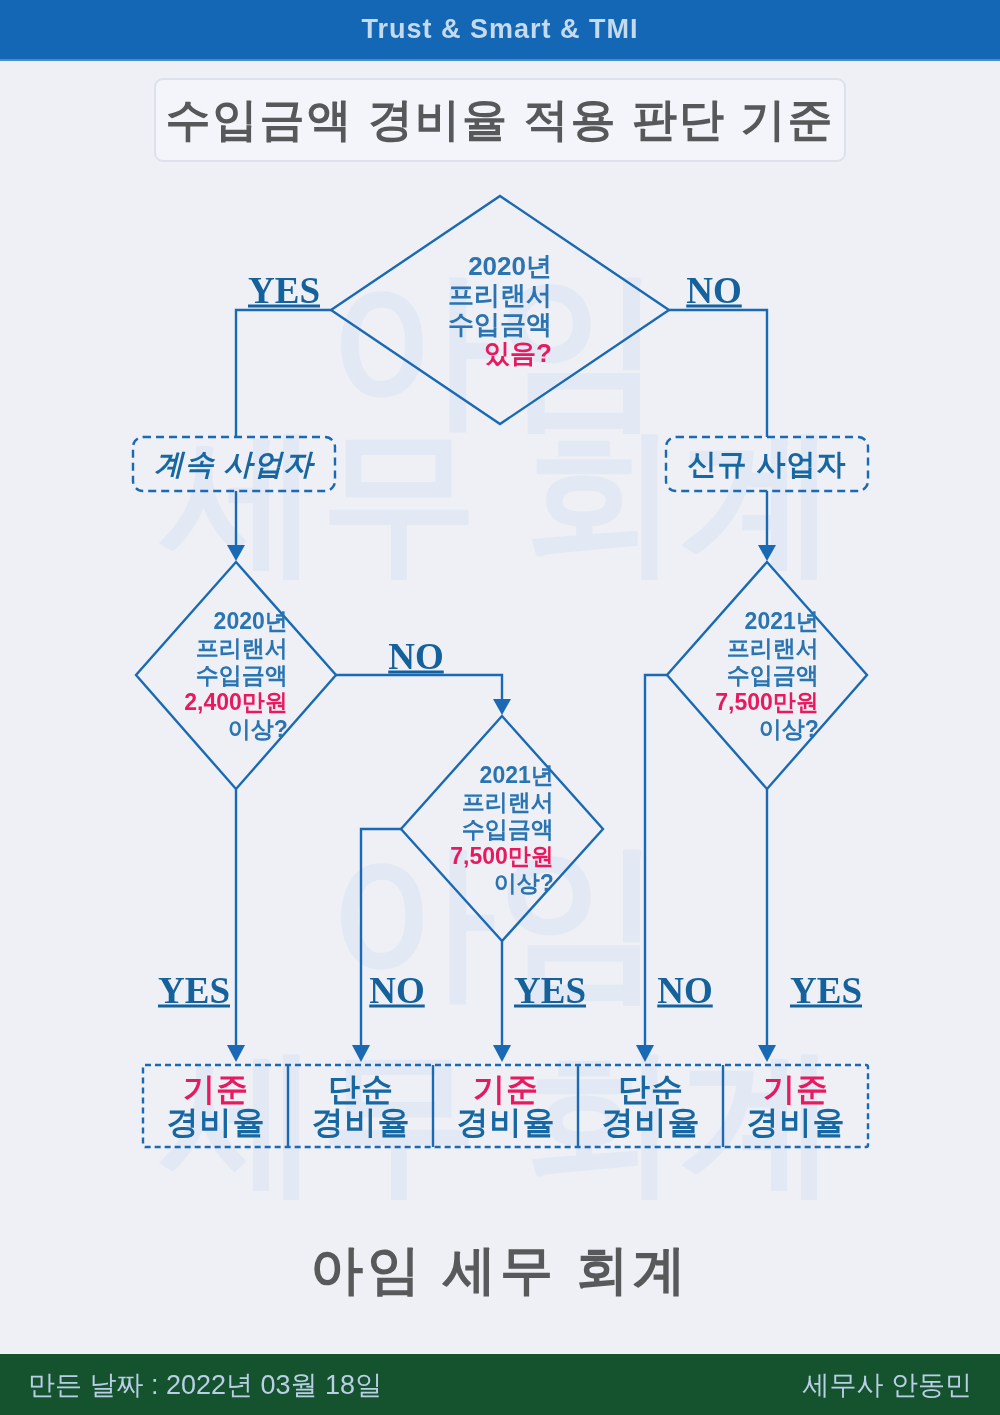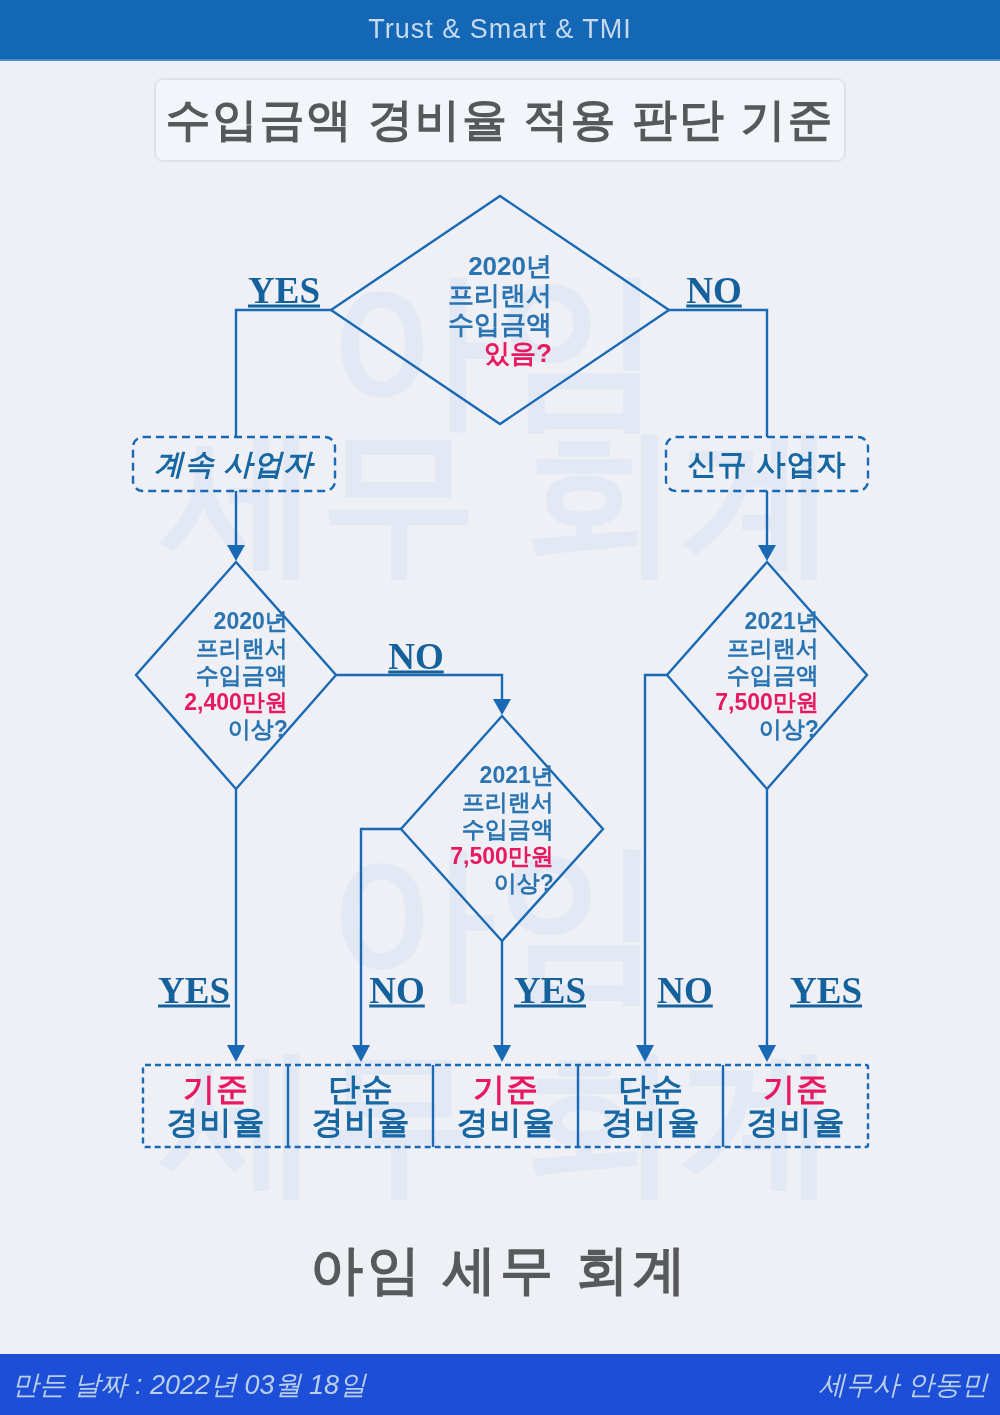--- a/index.html
+++ b/index.html
@@ -1,25 +1,25 @@
 <!DOCTYPE html>
 <html><head>
 <meta charset="utf-8">
 <style>
   html,body{margin:0;padding:0;background:#eef0f5;}
   .page{position:relative;width:1000px;height:1415px;background:#eef0f5;overflow:hidden;
         font-family:"Liberation Sans",sans-serif;}
   
   .topbar{position:absolute;left:0;top:0;width:1000px;height:61px;background:#1467b5;
           border-bottom:2px solid #4c8cc7;box-sizing:border-box;
-          display:flex;align-items:center;justify-content:center;}
+          display:flex;align-items:center;justify-content:center;font-weight:bold;}
   .topbar .brand{color:#c6daee;font-size:27px;letter-spacing:1px;}
-  .footbar{position:absolute;left:0;top:1354px;width:1000px;height:61px;background:#1d4ed8;
+  .footbar{position:absolute;left:0;top:1354px;width:1000px;height:61px;background:#14532d;
            display:flex;align-items:center;justify-content:space-between;box-sizing:border-box;
-           padding:0 12px;font-style:italic;}
+           padding:0 28px;}
   .footbar .ftext{color:#b9cfe6;font-size:27px;}
   
   .titlebox{position:absolute;left:154px;top:78px;width:692px;height:84px;background:#f3f5fa;
             border:2px solid #dde1ea;border-radius:9px;box-sizing:border-box;
             display:flex;align-items:center;justify-content:center;}
   .titlebox .ttl{color:#57585a;font-size:45px;font-weight:bold;letter-spacing:2px;}
   
   .wm{position:absolute;color:#e3e9f4;font-weight:bold;white-space:nowrap;z-index:0;
       transform:translate(-50%,-50%);}
   

